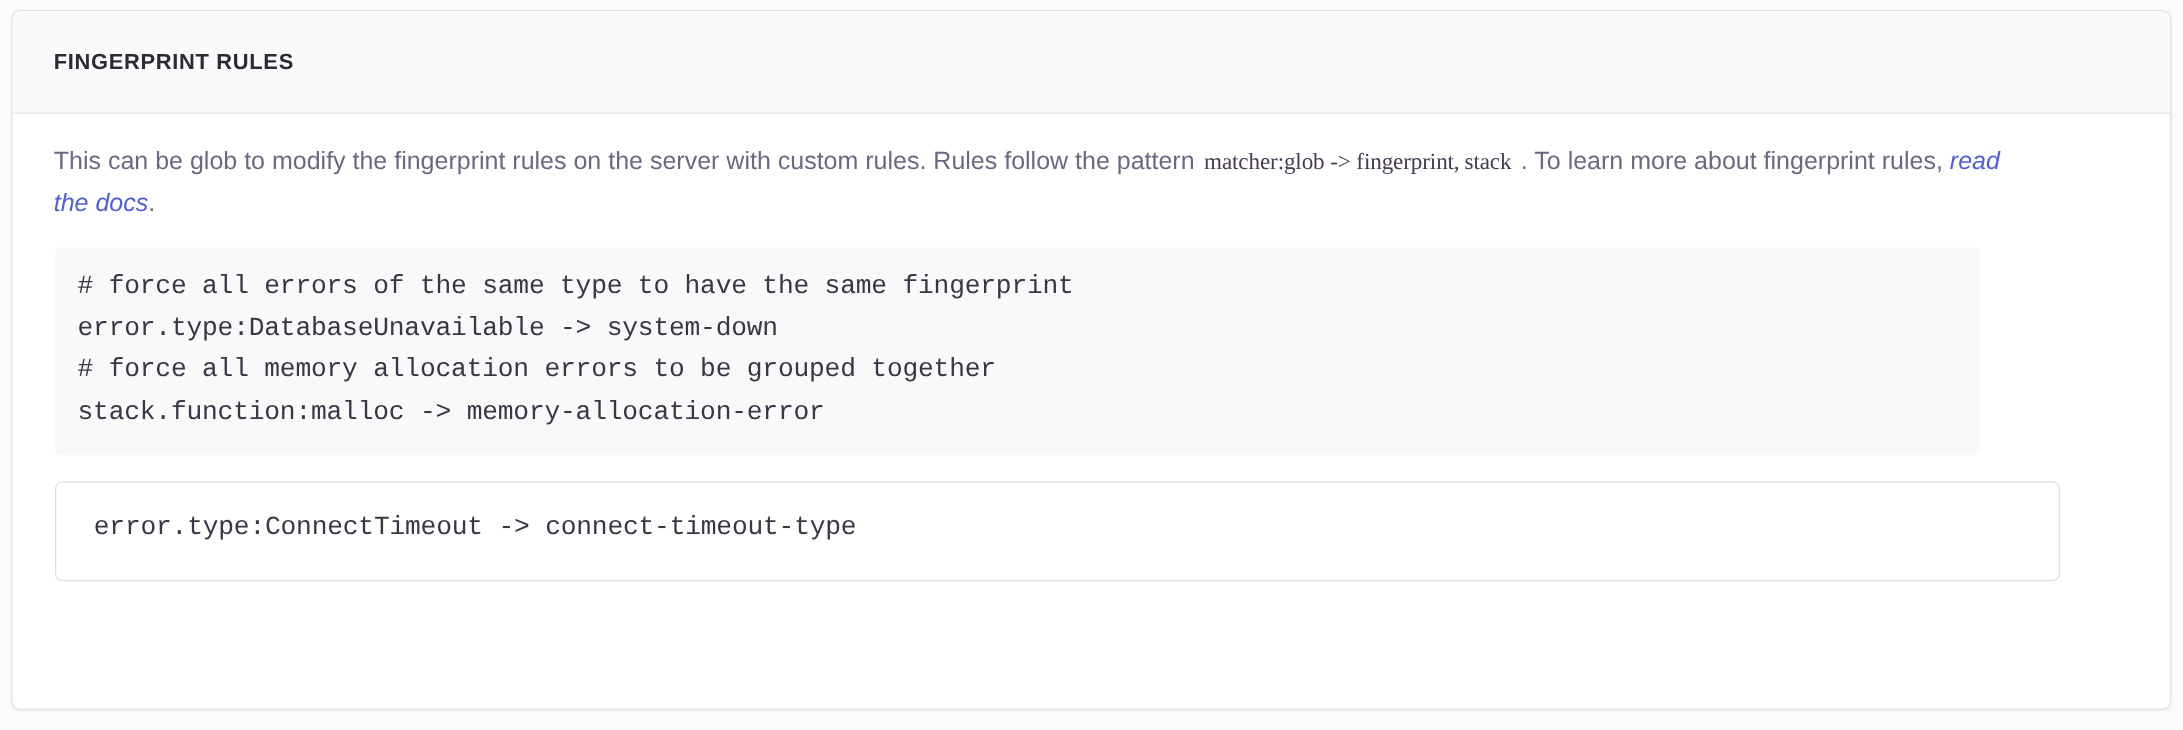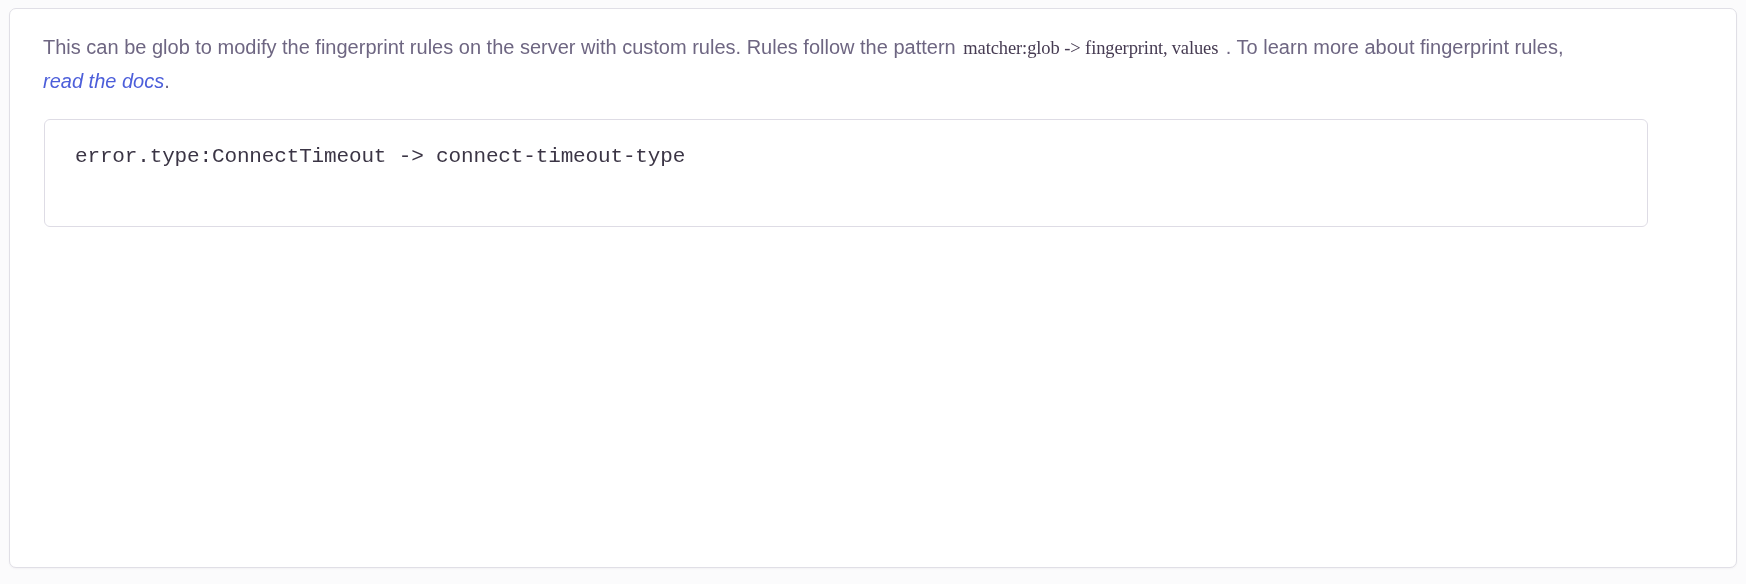--- a/index.html
+++ b/index.html
@@ -99,21 +99,21 @@
     line-height: 33.5px;
     color: #3b3545;
     white-space: pre;
     letter-spacing: -0.15px;
   }
 
   .rule-input {
     box-sizing: border-box;
     margin: 21px 0 0 1px;
     width: 1604px;
-    height: 108px;
+    height: 80px;
     background: #ffffff;
     border: 1px solid #dedce5;
     border-radius: 6px;
     padding: 22px 20px 20px 30px;
     font-family: "Liberation Mono", "DejaVu Sans Mono", monospace;
     font-size: 21px;
     line-height: 30px;
     color: #3b3545;
     letter-spacing: -0.15px;
     resize: none;
@@ -122,25 +122,32 @@
     overflow: hidden;
     white-space: pre;
   }
 </style>
 </head>
 <body>
 
 <div class="panel-wrap">
   <section class="panel">
 
+    <header class="panel-header">
+      <h2 class="panel-title">Fingerprint Rules</h2>
+    </header>
 
     <div class="panel-body">
 
       <p class="description">
-        <span>This can be glob to modify the fingerprint rules on the server with custom rules. Rules follow the pattern </span><code>matcher:glob -&gt; fingerprint,</code><code>values</code><span> . To learn more about fingerprint rules, </span><a href="#">read the docs</a><span>.</span>
+        <span>This can be glob to modify the fingerprint rules on the server with custom rules. Rules follow the pattern </span><code>matcher:glob -&gt; fingerprint,</code><code>stack</code><span> . To learn more about fingerprint rules, </span><a href="#">read the docs</a><span>.</span>
       </p>
 
+      <pre class="code-block"># force all errors of the same type to have the same fingerprint
+error.type:DatabaseUnavailable -&gt; system-down
+# force all memory allocation errors to be grouped together
+stack.function:malloc -&gt; memory-allocation-error</pre>
 
       <textarea class="rule-input" spellcheck="false" placeholder="" style="">error.type:ConnectTimeout -&gt; connect-timeout-type</textarea>
 
     </div>
   </section>
 </div>
 
 </body></html>

